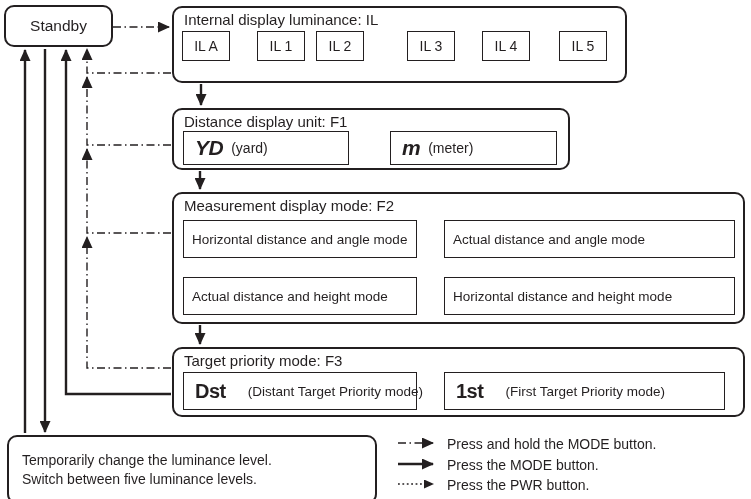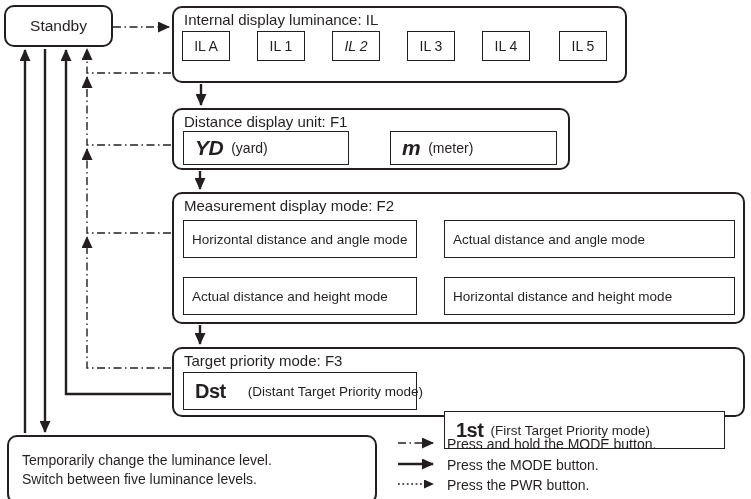--- a/index.html
+++ b/index.html
@@ -72,21 +72,21 @@
     <path class="ln-solid" marker-end="url(#ah)" d="M398,464 L433,464"></path>
     <path class="ln-dot" marker-end="url(#ahs)" d="M398,484 L433,484"></path>
   </svg>
 
   <div class="rbox standby">Standby</div>
 
   <div class="rbox" style="left:172px;top:6px;width:455px;height:77px;">
     <div class="panel-title">Internal display luminance: IL</div>
     <div class="ibox center il-item" style="left:8px;">IL A</div>
     <div class="ibox center il-item" style="left:83px;">IL 1</div>
-    <div class="ibox center il-item" style="left:158px;font-style:italic;">IL 2</div>
+    <div class="ibox center il-item" style="left:142px;">IL 2</div>
     <div class="ibox center il-item" style="left:233px;">IL 3</div>
     <div class="ibox center il-item" style="left:308px;">IL 4</div>
     <div class="ibox center il-item" style="left:385px;">IL 5</div>
   </div>
 
   <div class="rbox" style="left:172px;top:108px;width:398px;height:62px;">
     <div class="panel-title">Distance display unit: F1</div>
     <div class="ibox optbox" style="left:9px;top:21px;width:166px;height:34px;">
       <span class="sym">YD</span>
       <span>(yard)</span>
@@ -104,21 +104,21 @@
     <div class="ibox modebox" style="left:9px;top:83px;width:234px;height:38px;">Actual distance and height mode</div>
     <div class="ibox modebox" style="left:270px;top:83px;width:291px;height:38px;text-align:center;">Horizontal distance and height mode</div>
   </div>
 
   <div class="rbox" style="left:172px;top:347px;width:573px;height:70px;">
     <div class="panel-title">Target priority mode: F3</div>
     <div class="ibox optbox" style="left:9px;top:23px;width:234px;height:38px;gap:22px;font-size:13.5px;">
       <span class="symu">Dst</span>
       <span>(Distant Target Priority mode)</span>
     </div>
-    <div class="ibox optbox" style="left:270px;top:23px;width:281px;height:38px;gap:7px;font-size:13.5px;margin-top:39px;">
+    <div class="ibox optbox" style="left:270px;top:23px;width:281px;height:38px;gap:22px;font-size:13.5px;">
       <span class="symu">1st</span>
       <span>(First Target Priority mode)</span>
     </div>
   </div>
 
   <div class="rbox note">
     <div>Temporarily change the luminance level.</div>
     <div>Switch between five luminance levels.</div>
   </div>
 

